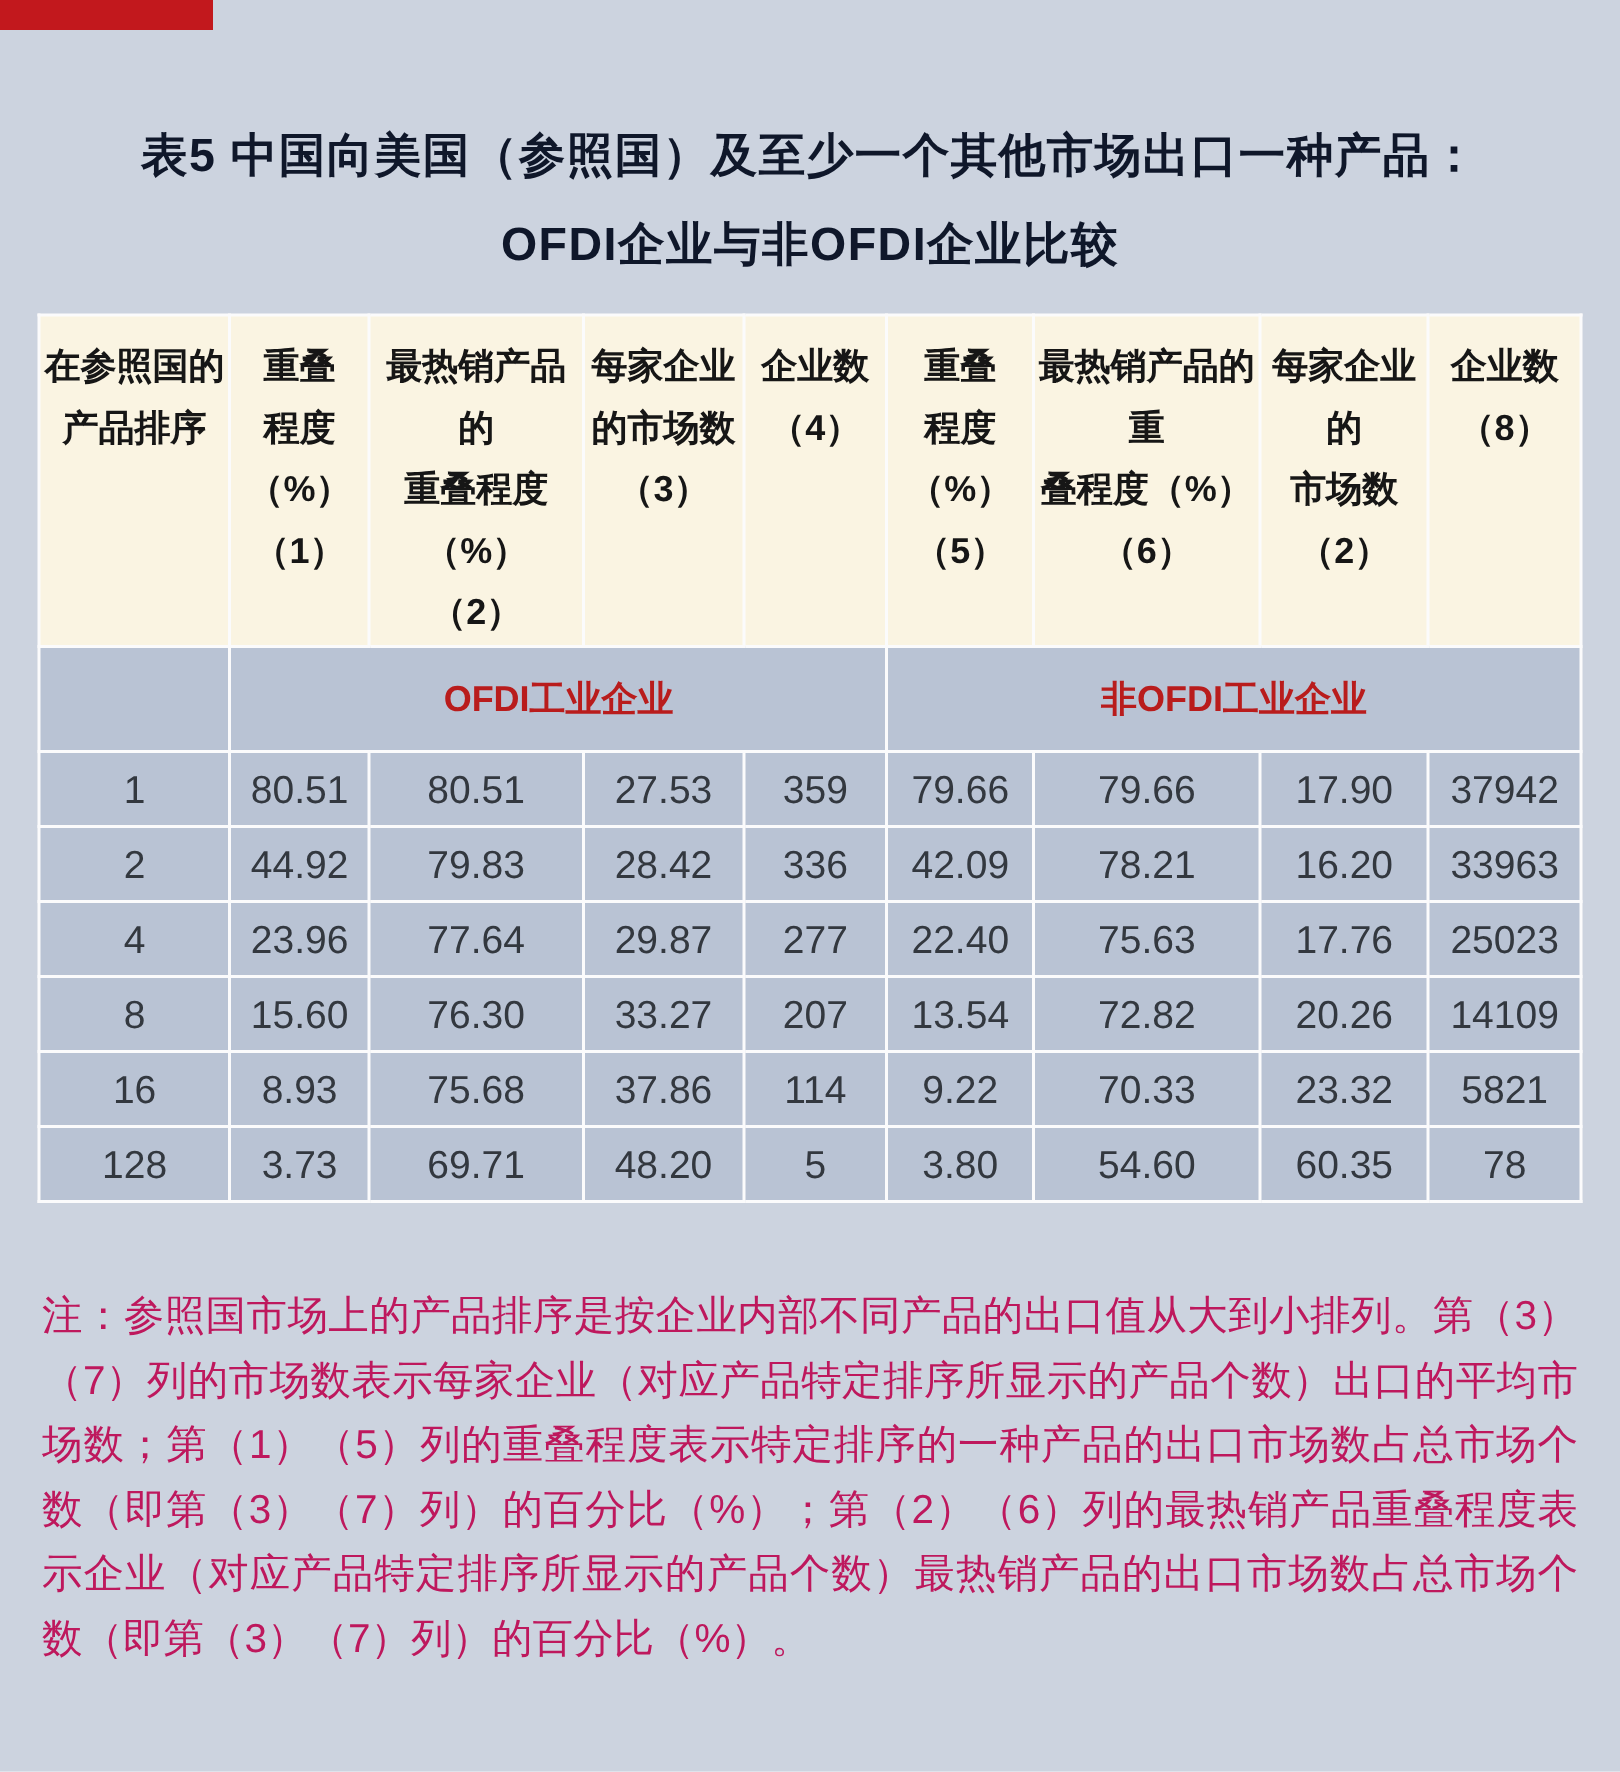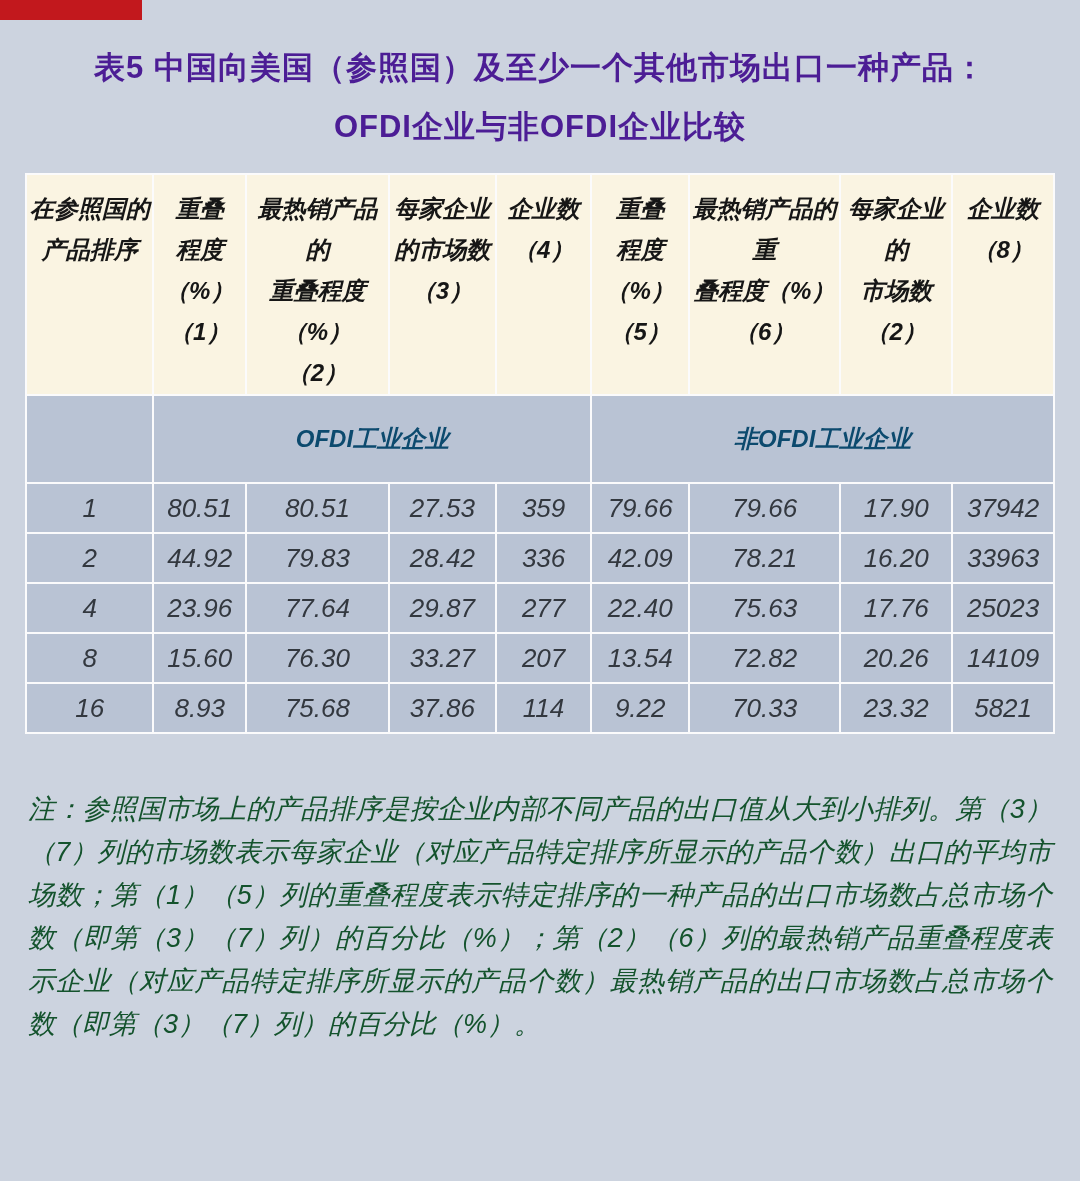--- a/index.html
+++ b/index.html
@@ -15,69 +15,68 @@
     position:absolute;left:0;top:0;
     width:142px;height:20px;
     background:#c2181d;
   }
   .title-block{
     padding-top:38px;
     text-align:center;
     font-weight:bold;
     font-size:31px;
     line-height:59px;
-    color:#4c1d95;
+    color:#0f172a;
     letter-spacing:1px;
+    margin-top:36px;
   }
   .table-wrap{
     margin:17px 25px 0 25px;
   }
   table.data-table{
     width:100%;
     border-collapse:collapse;
     table-layout:fixed;
-    font-style:italic;
   }
   table.data-table th, table.data-table td{
     border:2px solid #fbfbfc;
     text-align:center;
     box-sizing:border-box;
   }
   thead th{
     background:#faf4e2;
     height:130px;
     vertical-align:top;
     padding-top:13px;
     font-size:24px;
     font-weight:bold;
     line-height:41px;
     white-space:pre-line;
     color:#161616;
   }
   tr.group-row td{
     background:#b9c3d4;
-    height:88px;
+    height:70px;
     font-size:24px;
     font-weight:bold;
-    color:#0c4a6e;
+    color:#b91c1c;
   }
   tbody.data-body td{
     background:#b9c3d4;
     height:50px;
     font-size:26px;
     font-weight:normal;
     color:#33383f;
   }
   .note-block{
     margin:54px 28px 0 28px;
     font-size:27px;
     line-height:43px;
     text-align:justify;
-    color:#14532d;
-    font-style:italic;
+    color:#be185d;
   }
 </style>
 </head>
 <body>
 
 <div class="page">
 
   <div class="accent-bar"></div>
 
   <div class="title-block">
@@ -182,19 +181,30 @@
             <td>16</td>
             <td>8.93</td>
             <td>75.68</td>
             <td>37.86</td>
             <td>114</td>
             <td>9.22</td>
             <td>70.33</td>
             <td>23.32</td>
             <td>5821</td>
           </tr>
+          <tr>
+            <td>128</td>
+            <td>3.73</td>
+            <td>69.71</td>
+            <td>48.20</td>
+            <td>5</td>
+            <td>3.80</td>
+            <td>54.60</td>
+            <td>60.35</td>
+            <td>78</td>
+          </tr>
         </tbody>
     </table>
   </div>
 
   <div class="note-block">注：参照国市场上的产品排序是按企业内部不同产品的出口值从大到小排列。第（3）（7）列的市场数表示每家企业（对应产品特定排序所显示的产品个数）出口的平均市场数；第（1）（5）列的重叠程度表示特定排序的一种产品的出口市场数占总市场个数（即第（3）（7）列）的百分比（%）；第（2）（6）列的最热销产品重叠程度表示企业（对应产品特定排序所显示的产品个数）最热销产品的出口市场数占总市场个数（即第（3）（7）列）的百分比（%）。</div>
 
 </div>
 
 </body></html>

